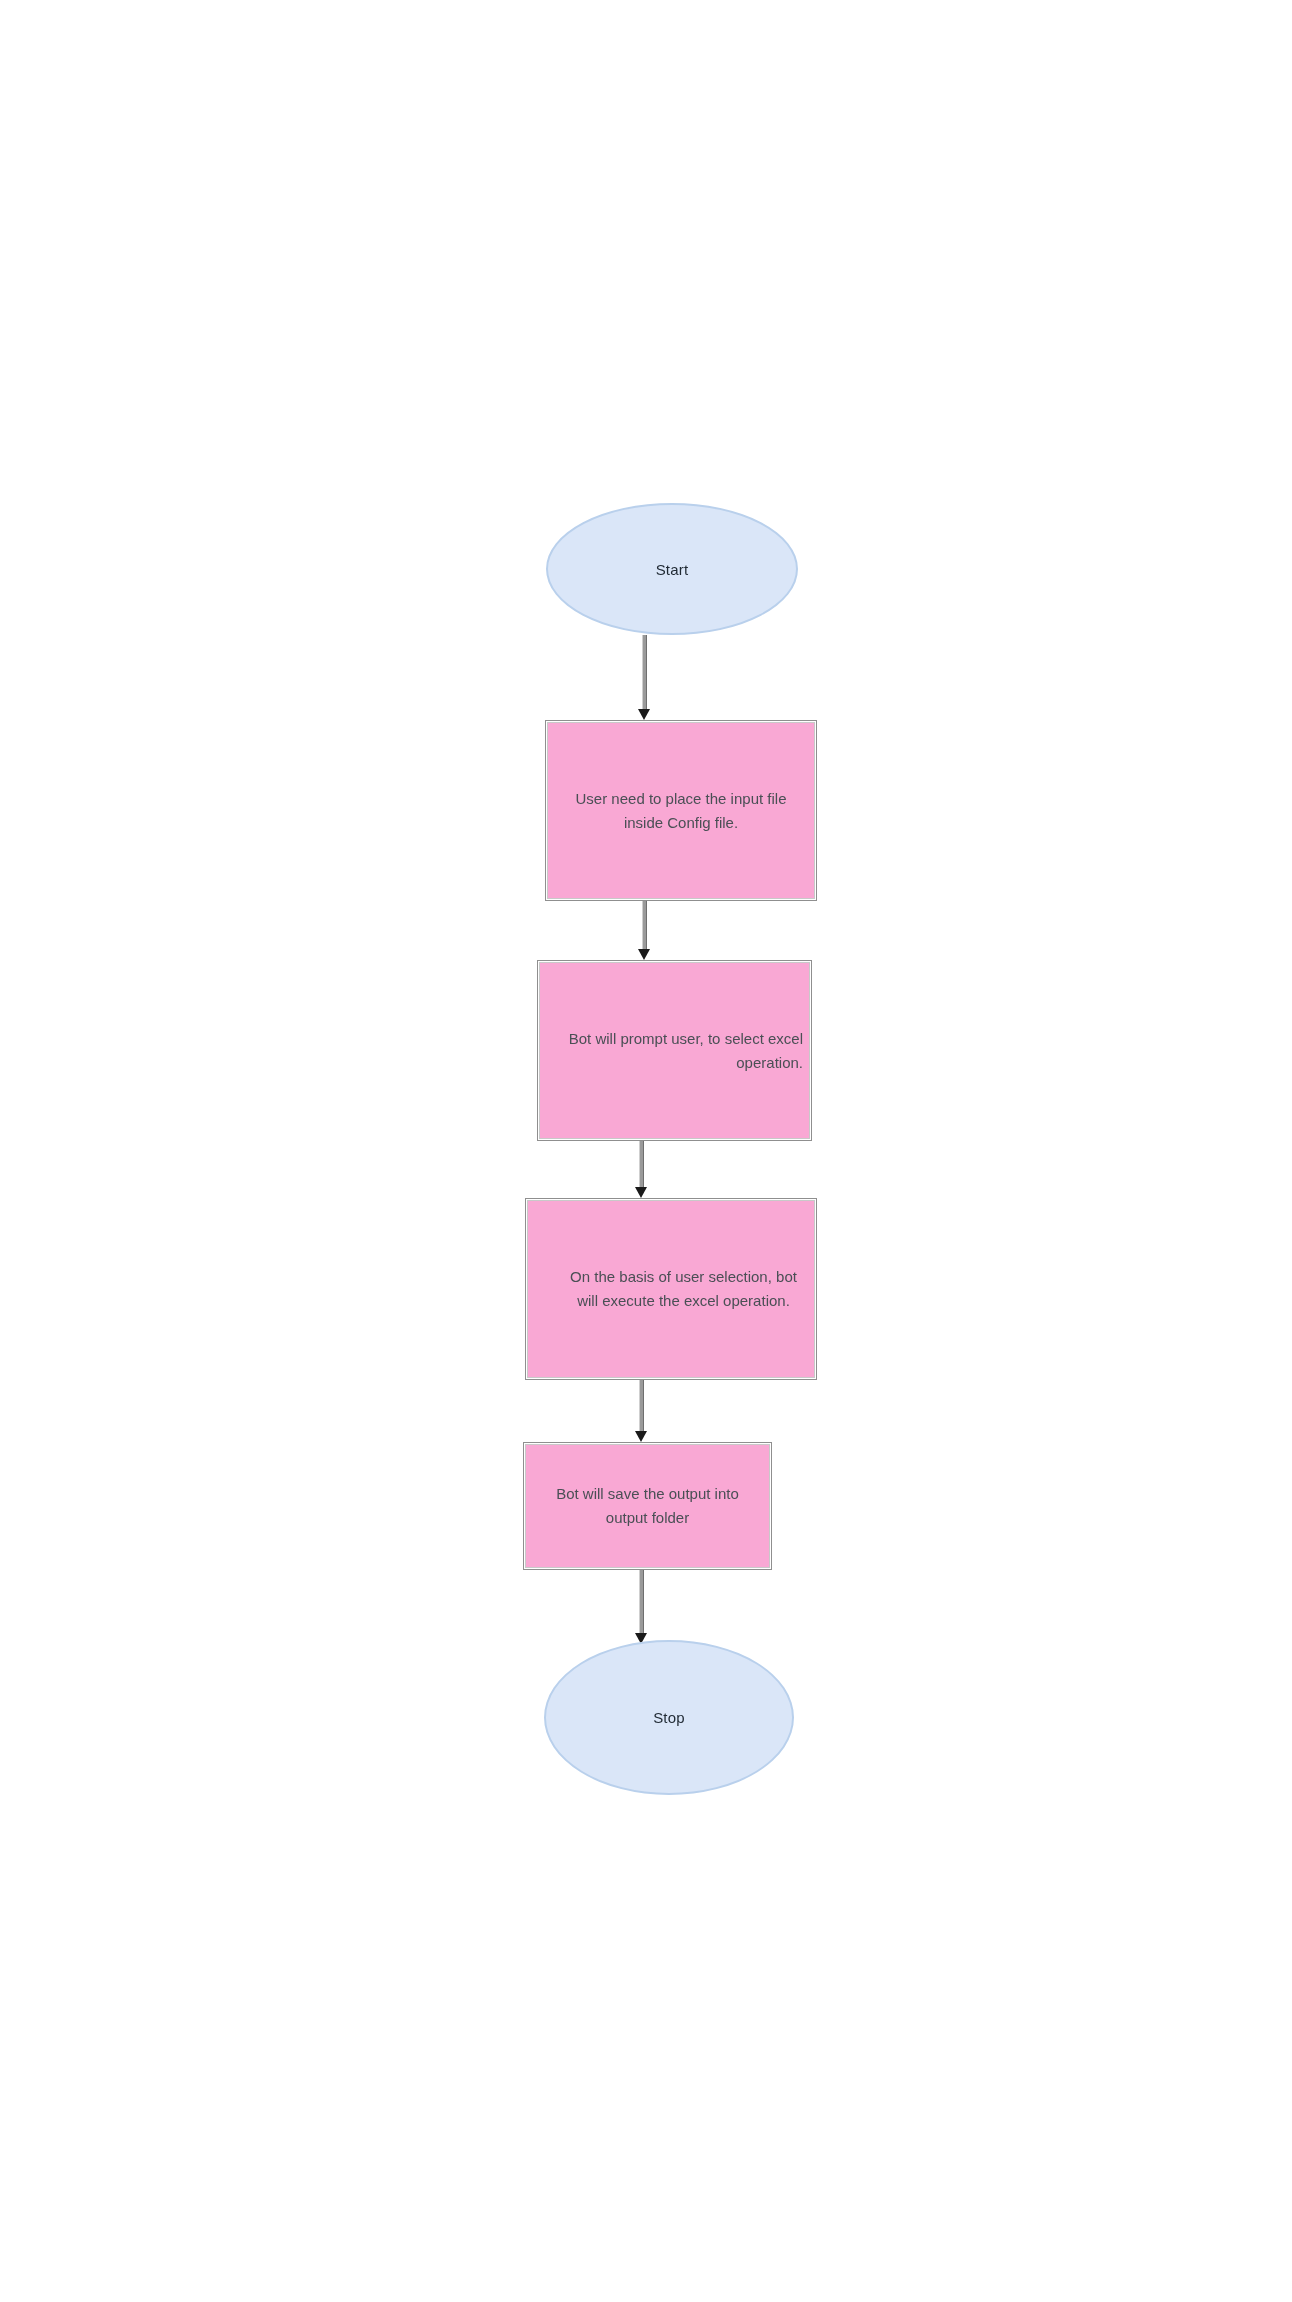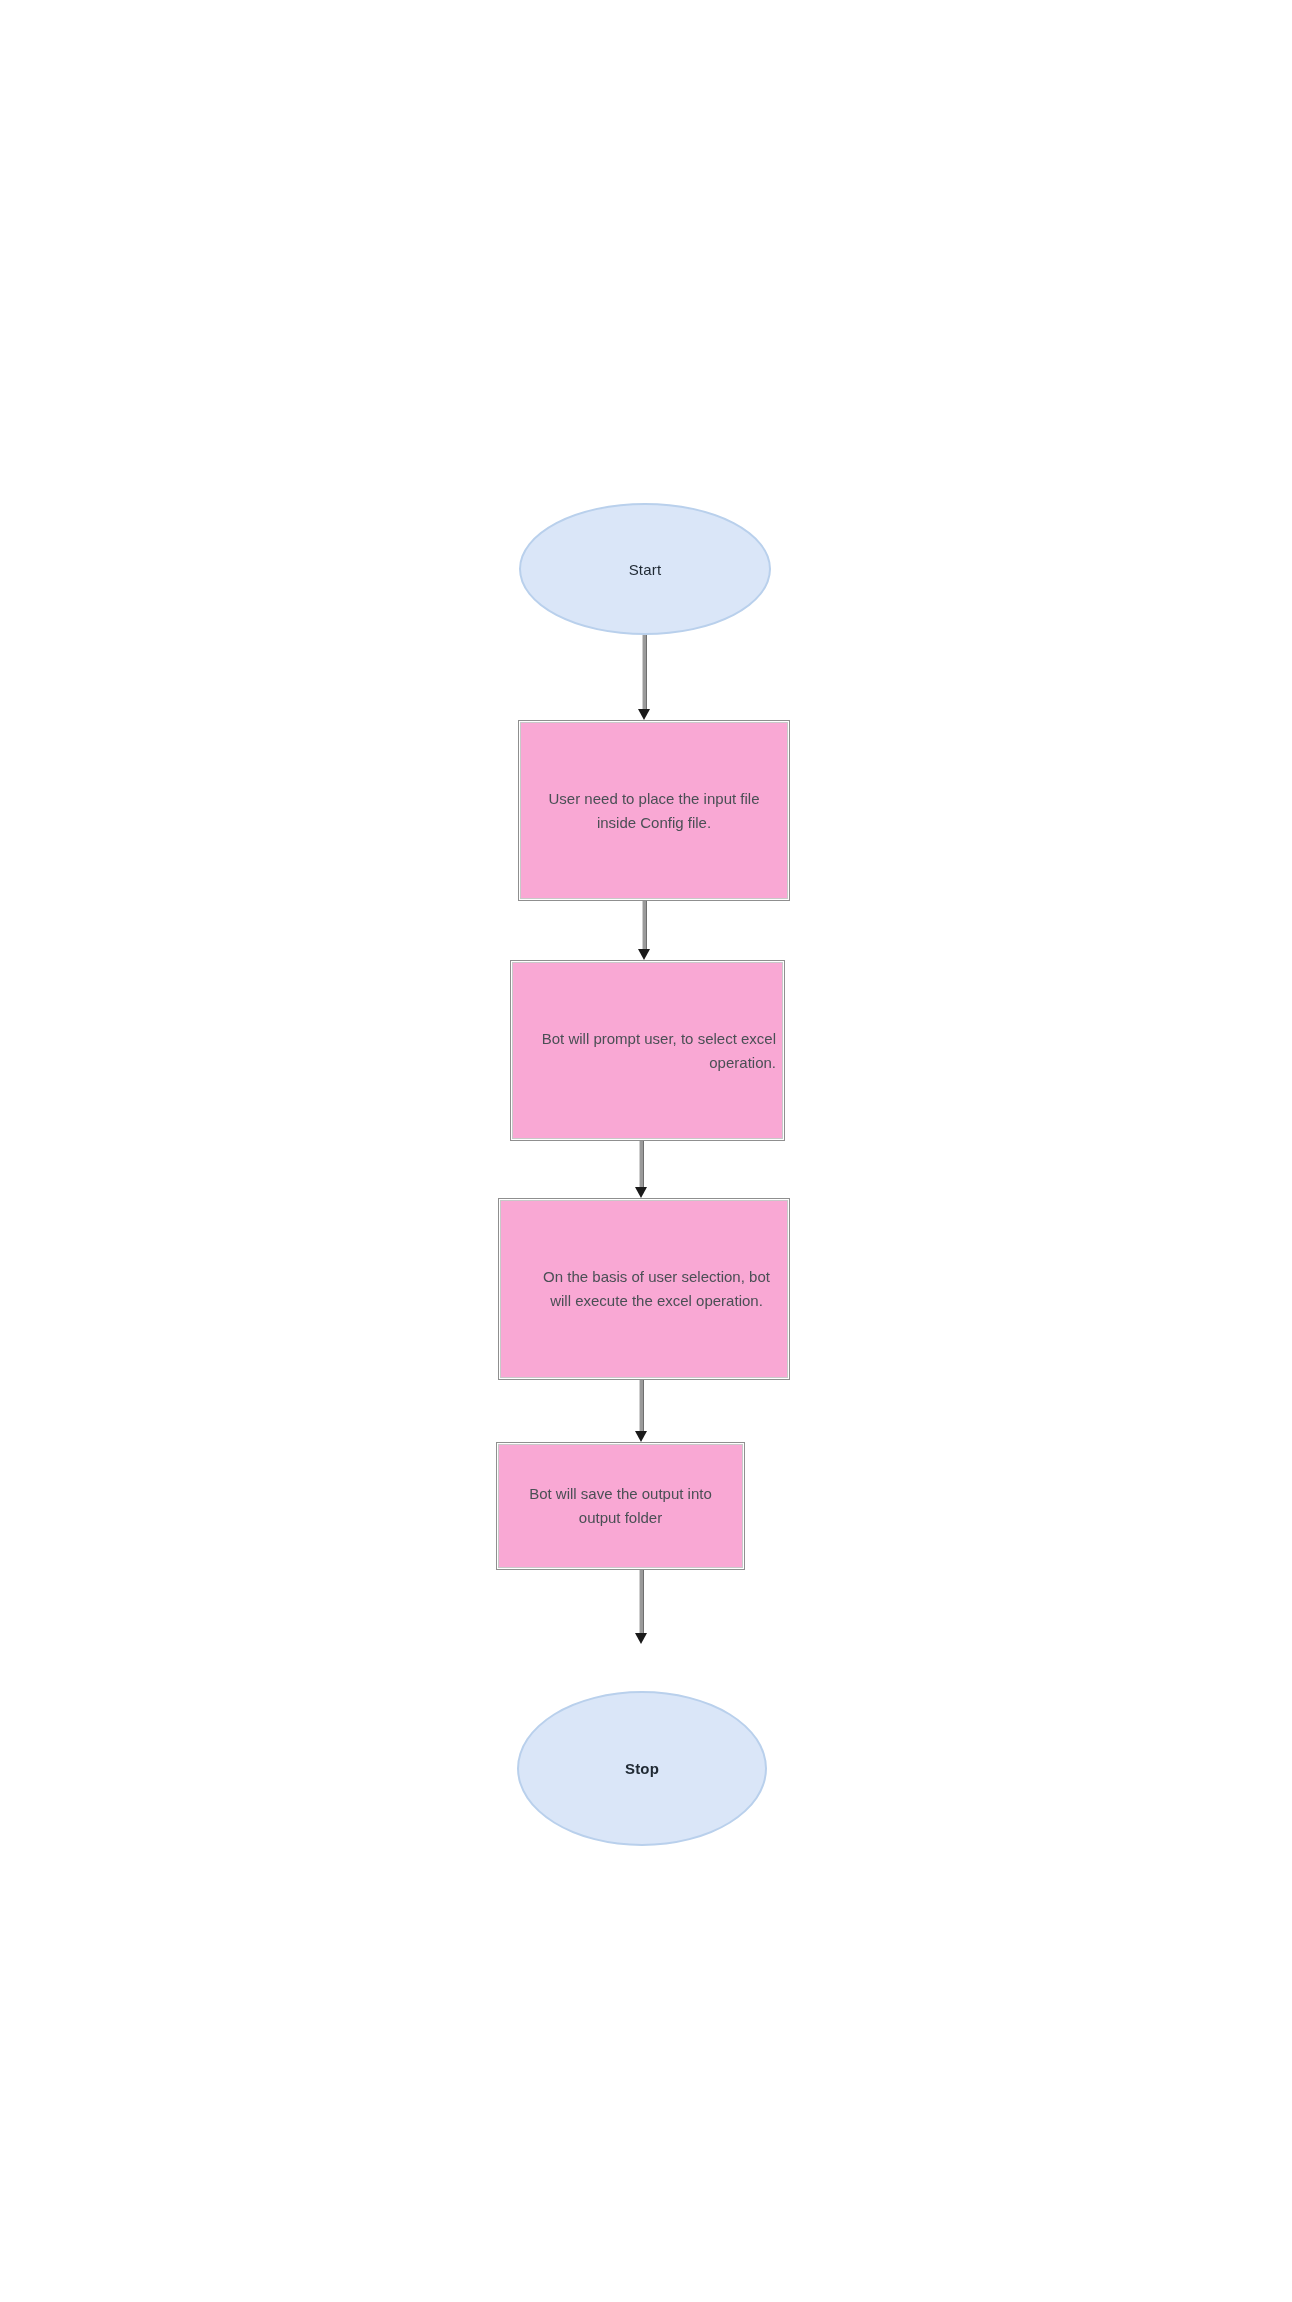--- a/index.html
+++ b/index.html
@@ -22,20 +22,21 @@
     width: 1292px;
     height: 2302px;
   }
 
   .node {
     position: absolute;
     box-sizing: border-box;
     display: flex;
     align-items: center;
     justify-content: center;
+    margin-left: 27px;
   }
 
   
   .terminator {
     background: #dae6f8;
     border: 2px solid #b9d0ec;
     border-radius: 50%;
   }
   .terminator .label {
     font-size: 15px;
@@ -128,17 +129,17 @@
 
   <div class="node process" style="left:496px; top:1442px; width:249px; height:128px;justify-content:flex-end;">
     <span class="label">Bot will save the output into output folder</span>
   </div>
 
   <div class="connector" style="left:640px; top:1570px; width:3px; height:75px;">
     <div class="shaft" style="height:65px;"></div>
     <div class="head" style="top:63px;"></div>
   </div>
 
-  <div class="node terminator" style="left:517px; top:1691px; width:250px; height:155px;font-weight:bold;">
+  <div class="node terminator" style="left:517px; top:1640px; width:250px; height:155px;">
     <span class="label">Stop</span>
   </div>
 
 </div>
 
 </body></html>

